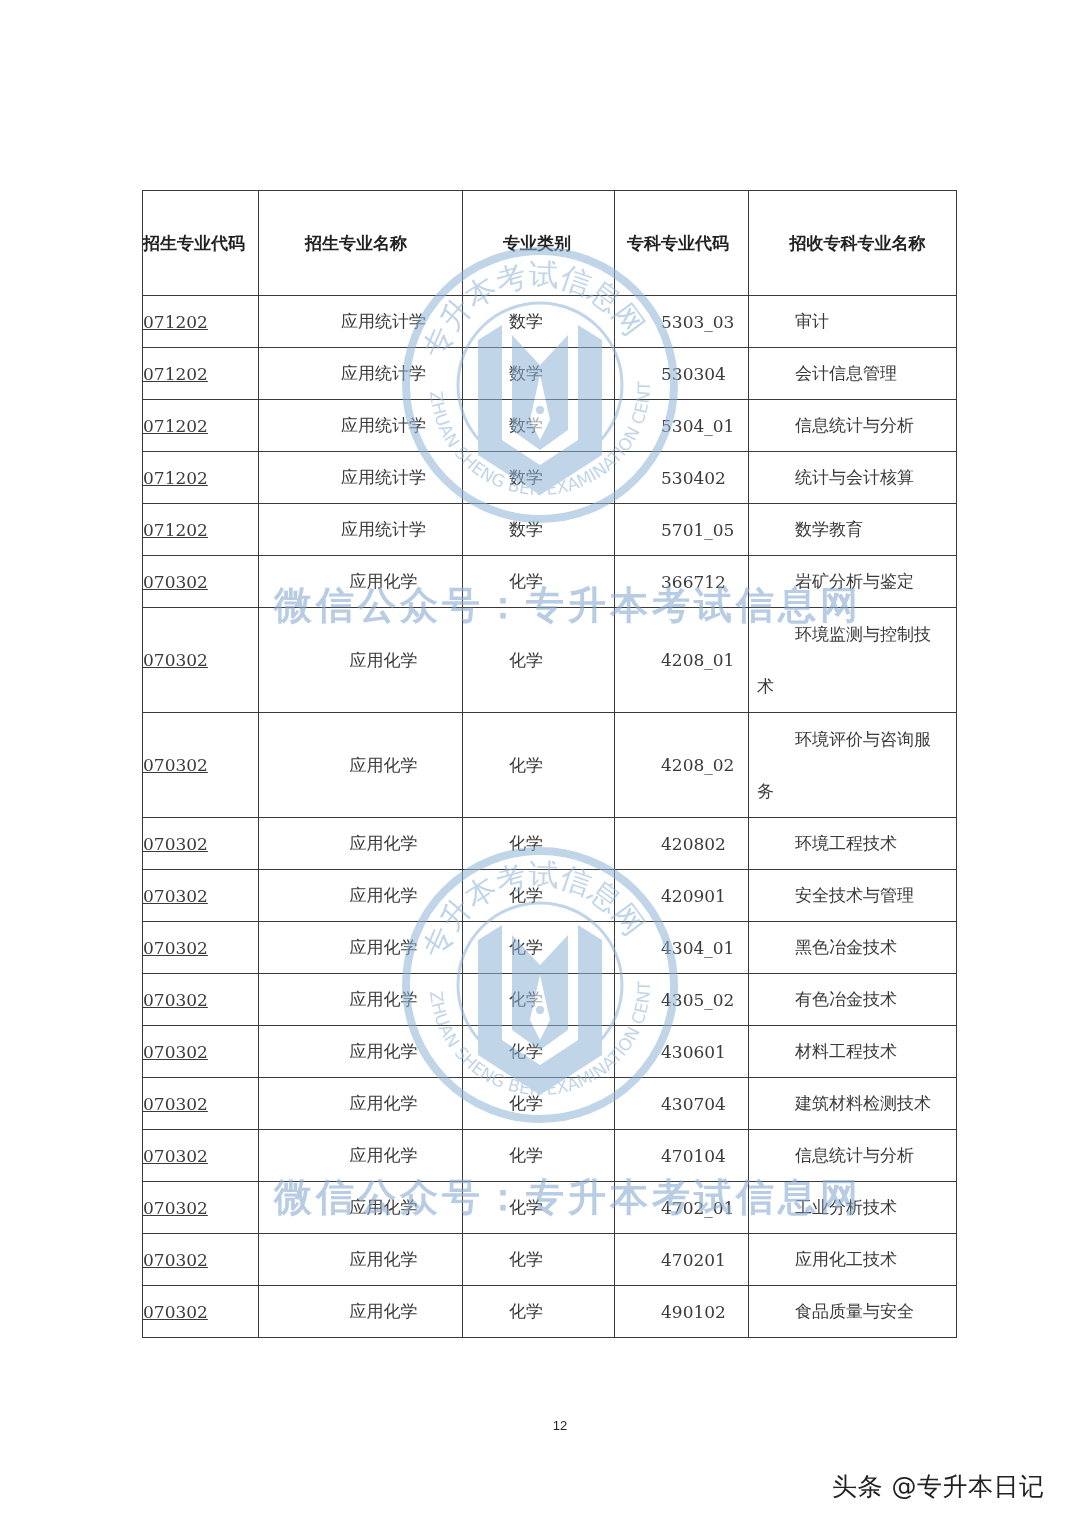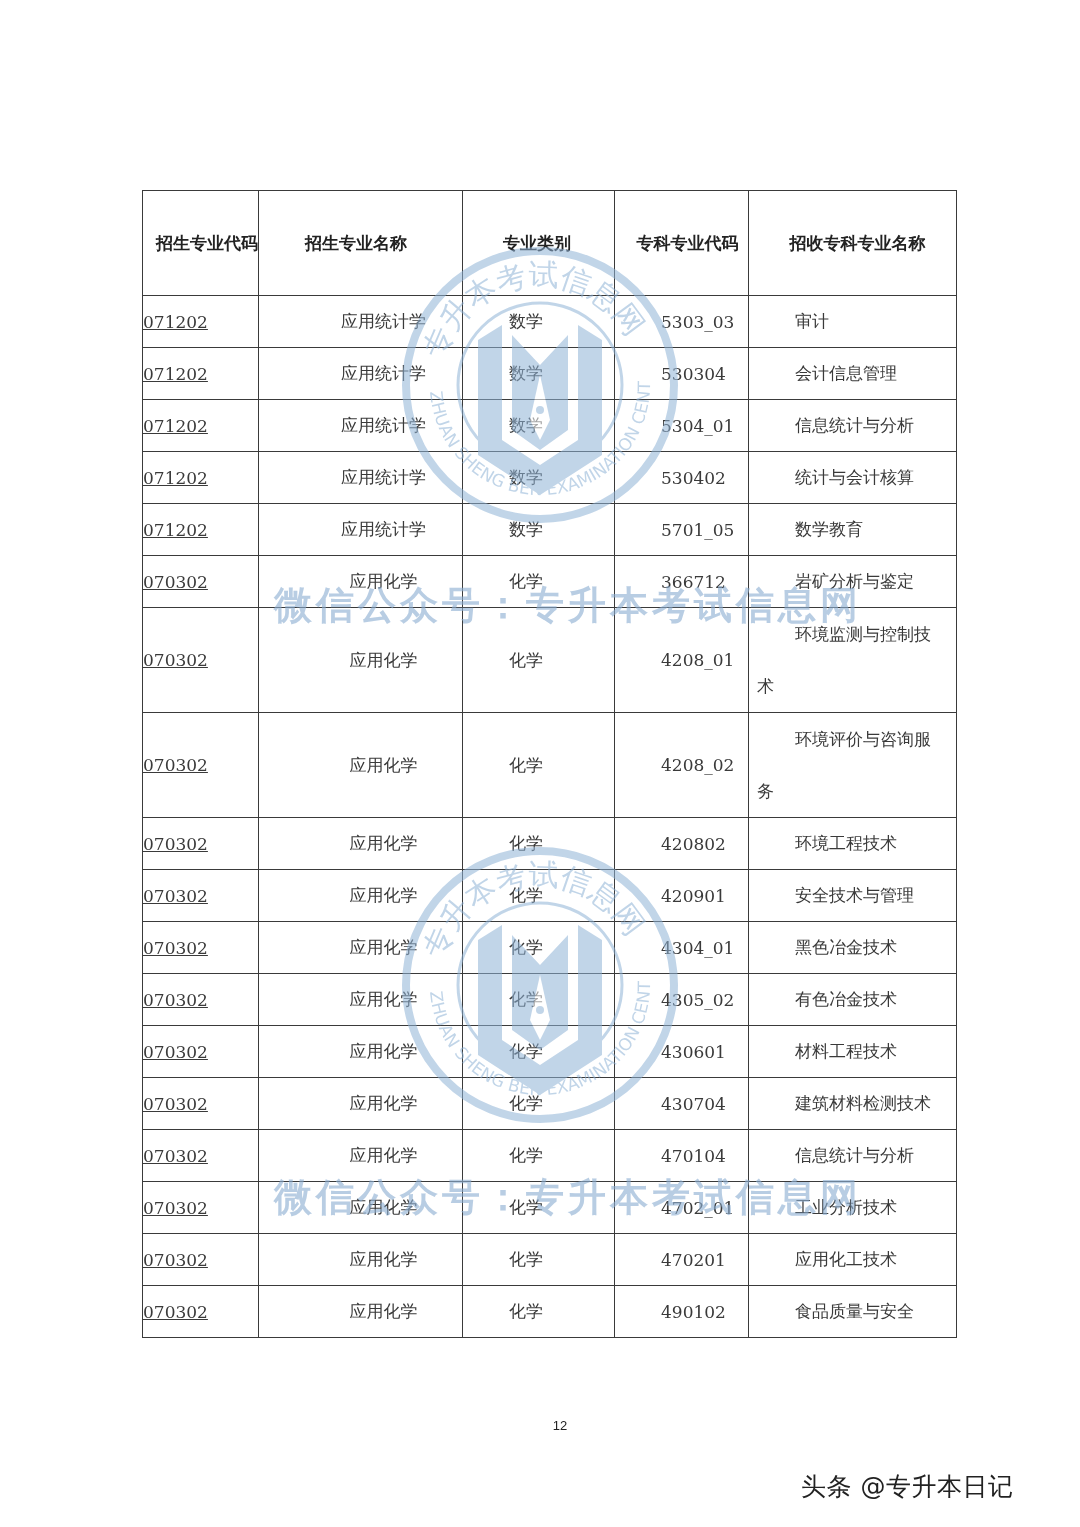--- a/index.html
+++ b/index.html
@@ -10,40 +10,40 @@
 
   table.majors { position: absolute; left: 142px; top: 190px; width: 814px;
                  border-collapse: collapse; table-layout: fixed; z-index: 1; }
   table.majors td, table.majors th { border: 1.5px solid #3a3a3a; padding: 0; font-size: 17px;
                  font-weight: normal; color: #3a3a3a; vertical-align: middle; }
   col.c1 { width: 116px; } col.c2 { width: 204px; } col.c3 { width: 152px; }
   col.c4 { width: 134px; } col.c5 { width: 208px; }
 
   th { font-family: "DejaVu Sans", "Liberation Sans", sans-serif; font-weight: bold !important;
        color: #222 !important; height: 104px; }
-  th.h1 { text-align: right; line-height: 52px; padding: 0 6px; }
+  th.h1 { text-align: left; line-height: 52px; padding: 0 6px; }
   th.h2 { text-align: left; padding-left: 46px !important; }
   th.h3 { text-align: left; padding-left: 40px !important; }
-  th.h4 { text-align: center; padding-left: 12px !important; }
+  th.h4 { text-align: left; padding-left: 12px !important; }
   th.h5 { text-align: center; padding-left: 10px !important; }
 
   tr.r td { height: 51px; }
   tr.tall td { height: 103px; }
   td.code { text-align: left; text-decoration: underline; }
   td.name { text-align: center; padding-left: 46px !important; }
   td.cat { text-align: left; padding-left: 46px !important; }
   td.zk { text-align: left; padding-left: 46px !important; }
   td.zkname { text-align: left; padding-left: 46px !important; }
   td.wrap { padding-left: 8px !important; line-height: 52px; }
   td.wrap .first { padding-left: 38px; display: block; }
 
   .pagenum { position: absolute; top: 1418px; left: 0; width: 1120px; text-align: center;
              font-family: "Liberation Sans", sans-serif; font-size: 13px; color: #222; }
 
-  .credit { position: absolute; left: 801px; top: 1470px; font-family: "DejaVu Sans", sans-serif;
+  .credit { position: absolute; left: 832px; top: 1470px; font-family: "DejaVu Sans", sans-serif;
             font-size: 25px; color: #222; text-shadow: 1px 1px 0 #fff, -1px -1px 0 #fff; letter-spacing: 0.5px; }
 
   .wm-seal { position: absolute; width: 280px; height: 280px; z-index: 2; pointer-events: none; opacity: 0.55; }
   .wm-line { position: absolute; left: 218px; width: 700px; z-index: 2; pointer-events: none;
              font-family: "DejaVu Sans", sans-serif; font-weight: bold; font-size: 38px;
              color: rgba(140,175,210,0.62); letter-spacing: 4px; white-space: nowrap; text-align: center; }
 </style>
 </head>
 <body>
 

